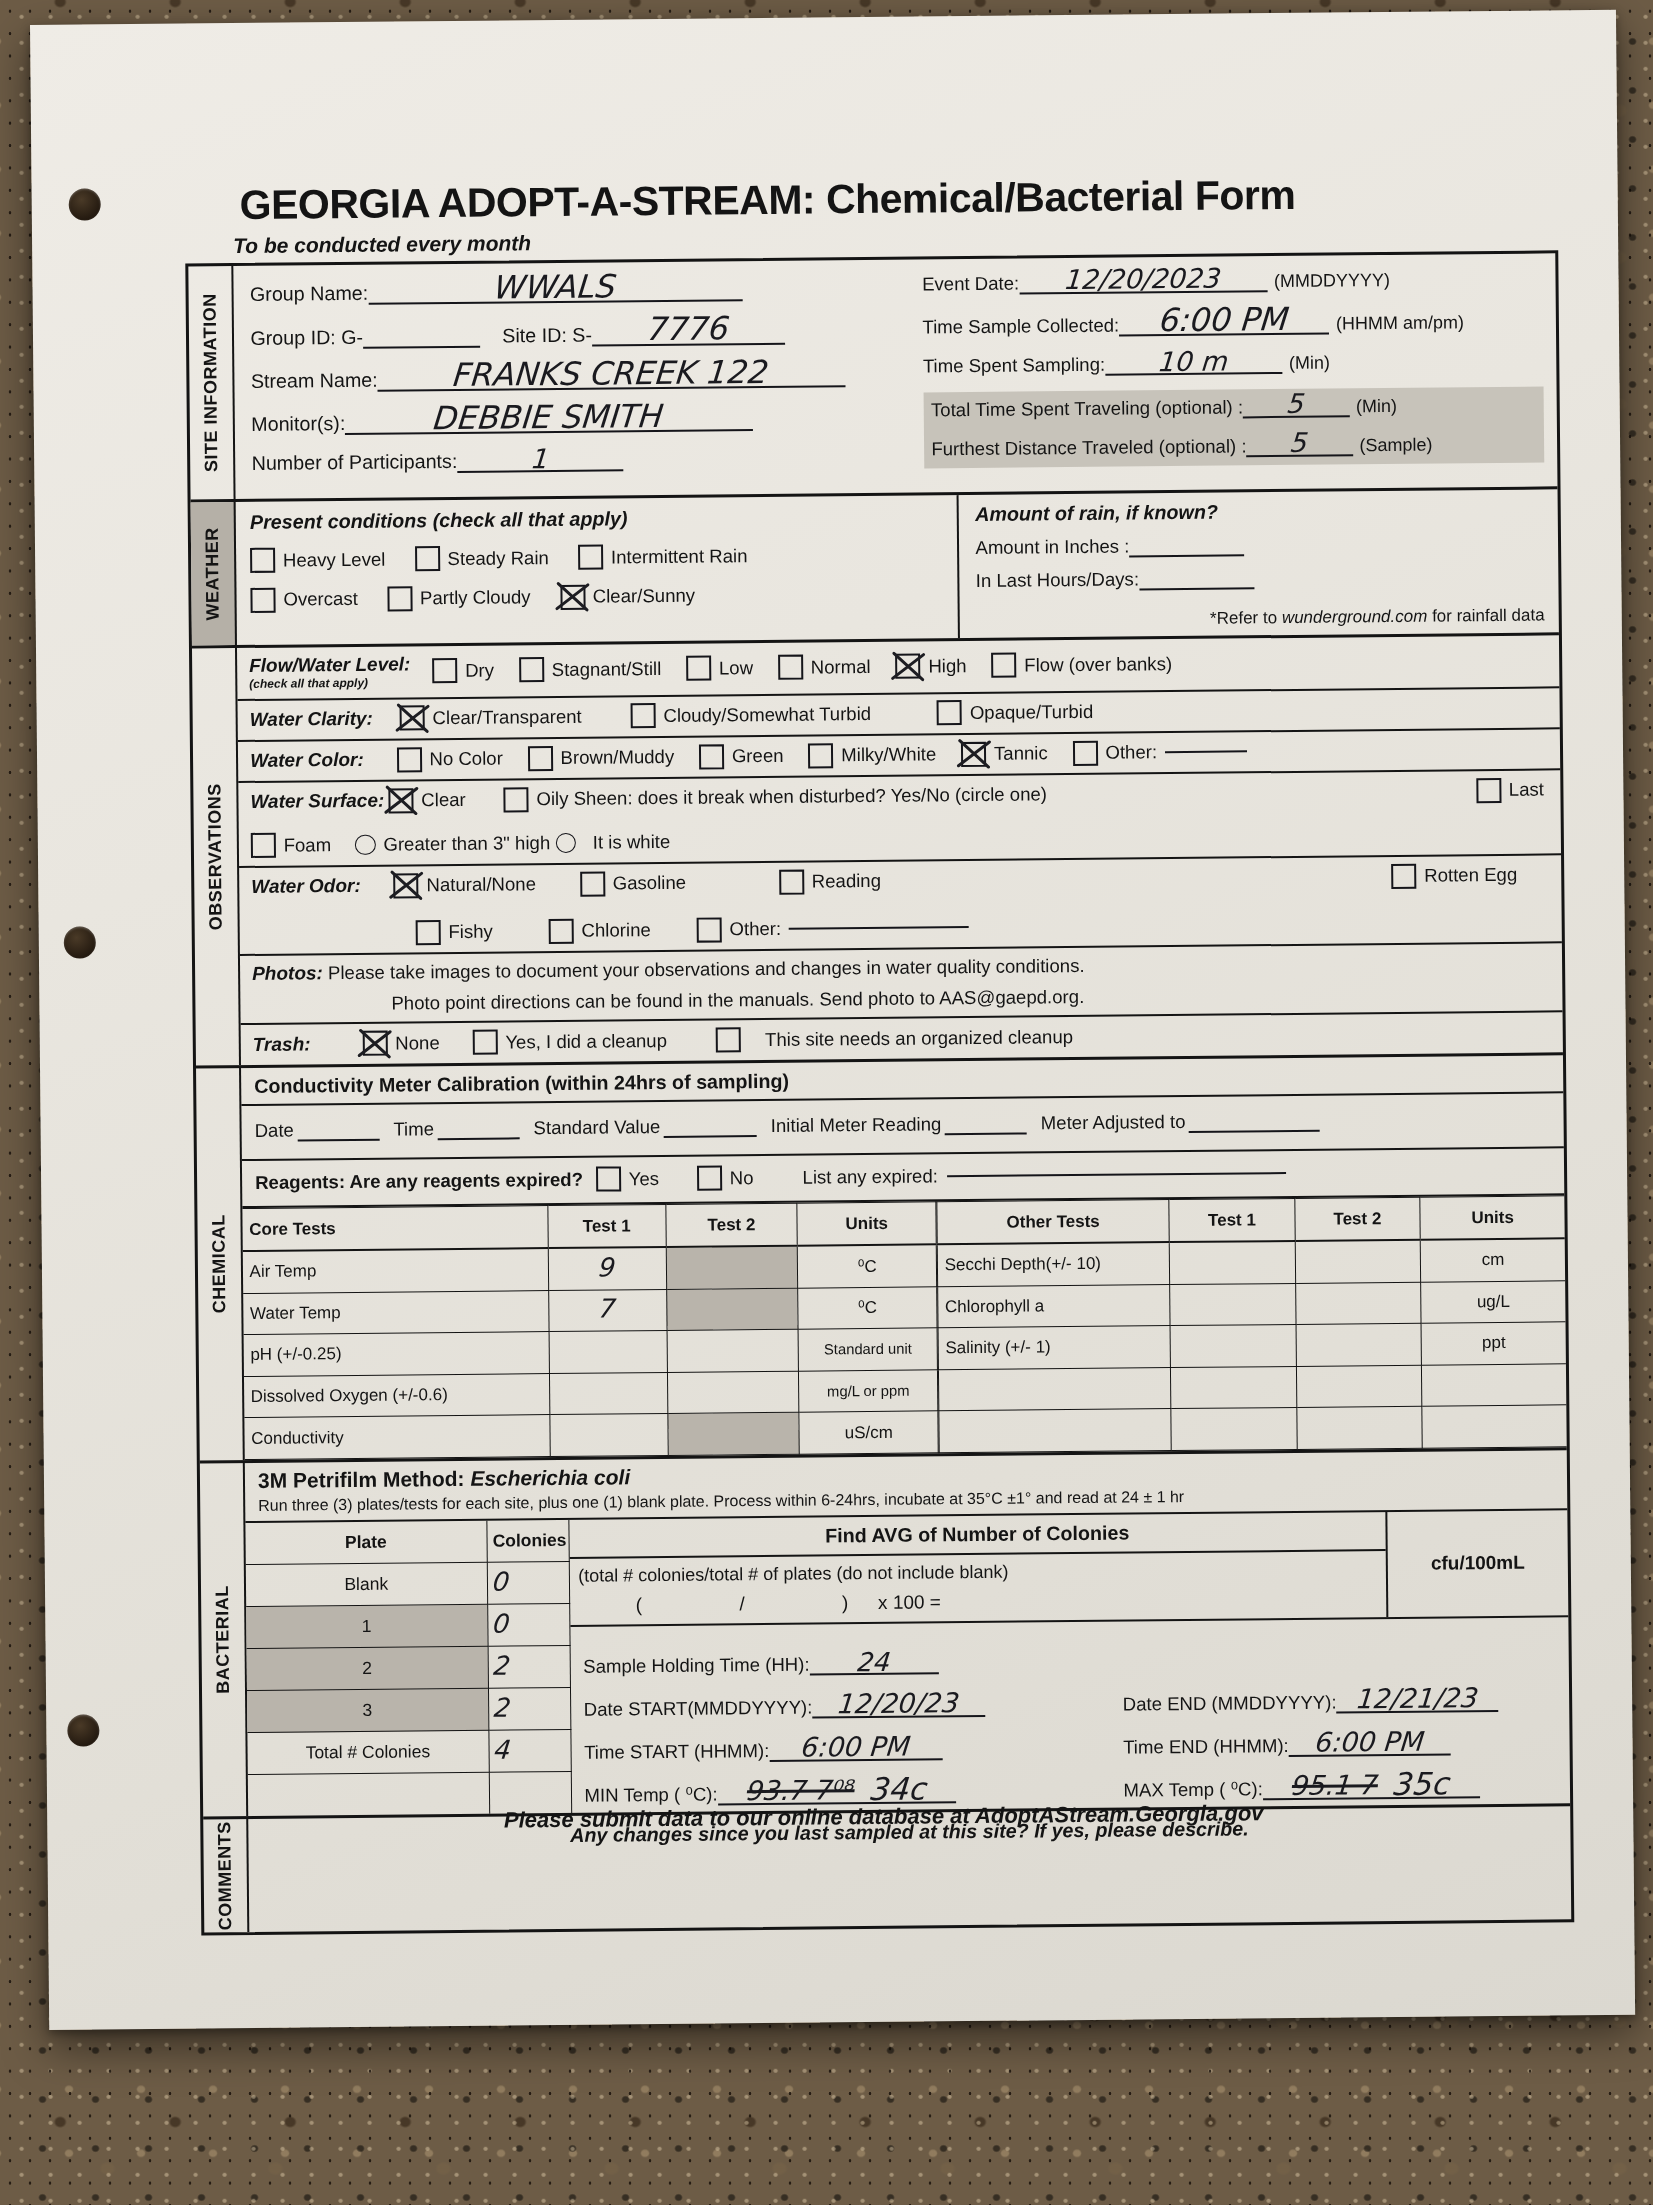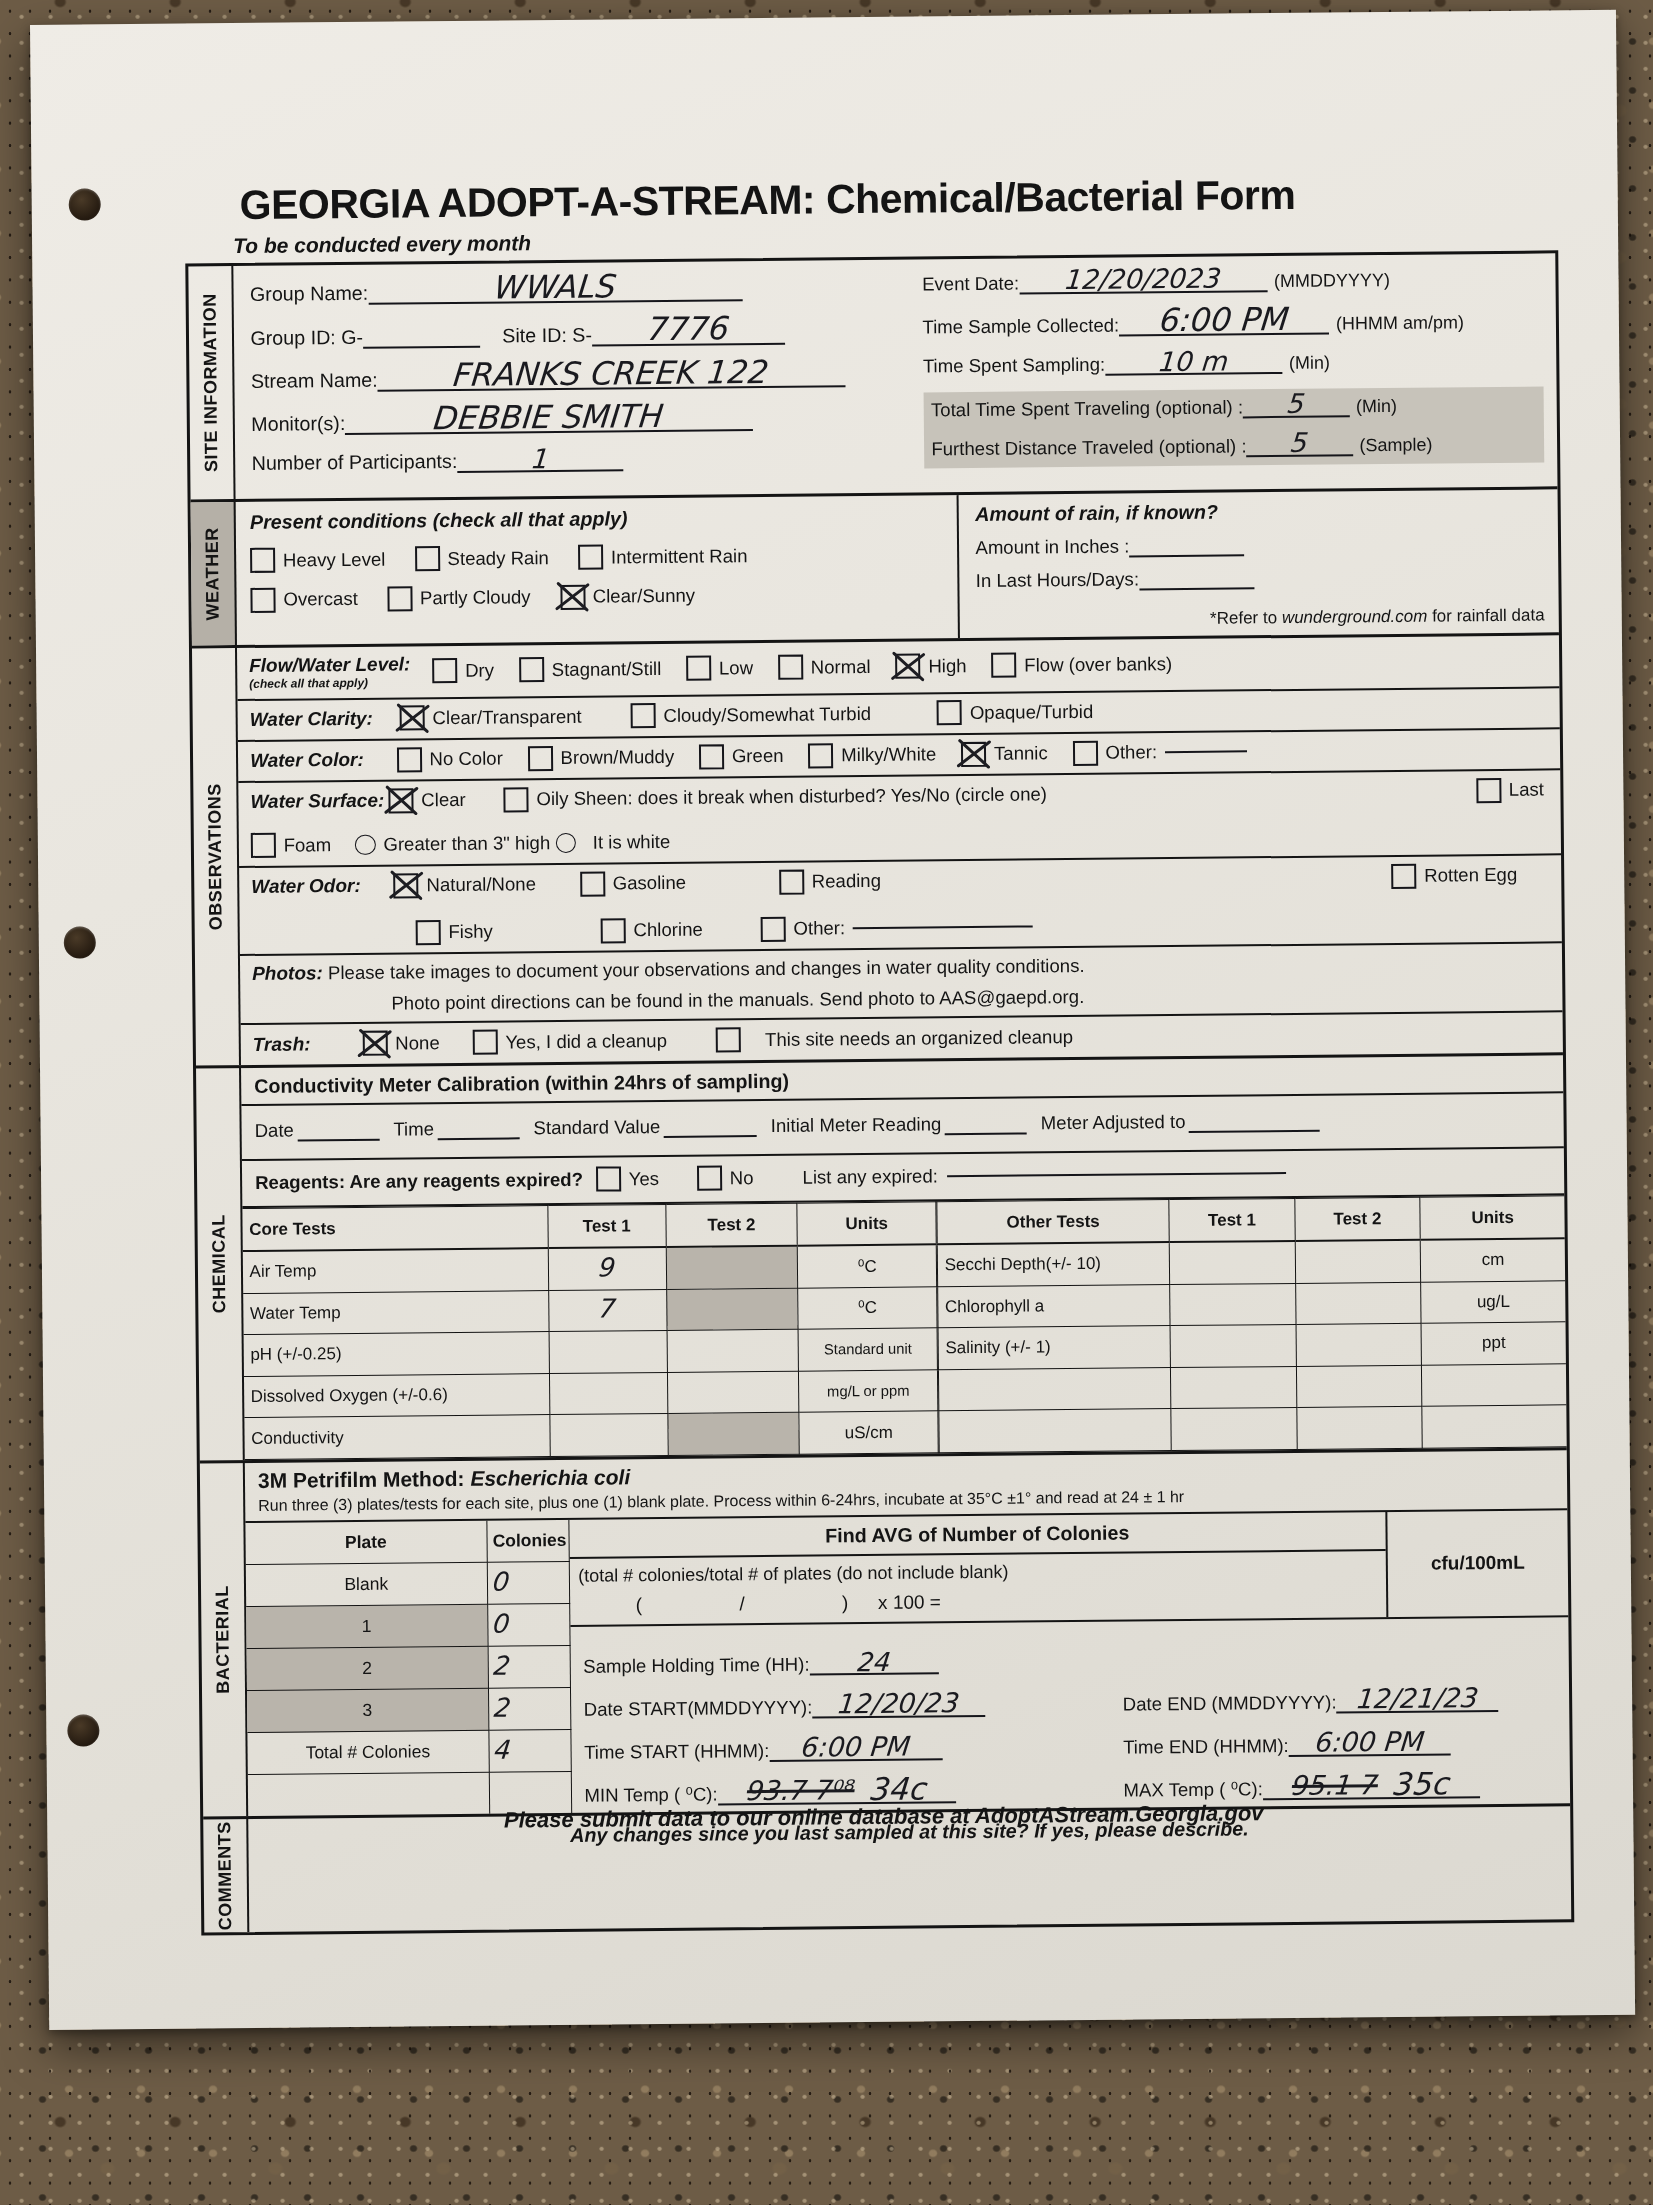--- a/index.html
+++ b/index.html
@@ -411,25 +411,25 @@
             <span class="opt">
                 <span class="cb"></span>
                 <span class="ol">Reading</span>
               </span>
             <span class="opt" style="margin-left:auto;margin-right:33px">
                 <span class="cb"></span>
                 <span class="ol">Rotten Egg</span>
               </span>
           </div>
           <div class="ob-line" style="margin-top:22px;padding-left:164px;">
-            <span class="opt" style="margin-right:108px">
+            <span class="opt" style="margin-right:56px">
                 <span class="cb"></span>
                 <span class="ol">Fishy</span>
               </span>
-            <span class="opt" style="margin-right:58px">
+            <span class="opt" style="margin-right:46px">
                 <span class="cb"></span>
                 <span class="ol">Chlorine</span>
               </span>
             <span class="opt">
                 <span class="cb"></span>
                 <span class="ol">Other:</span>
                 <span class="uline" style="min-width:180px"></span>
               </span>
           </div>
         </div>

